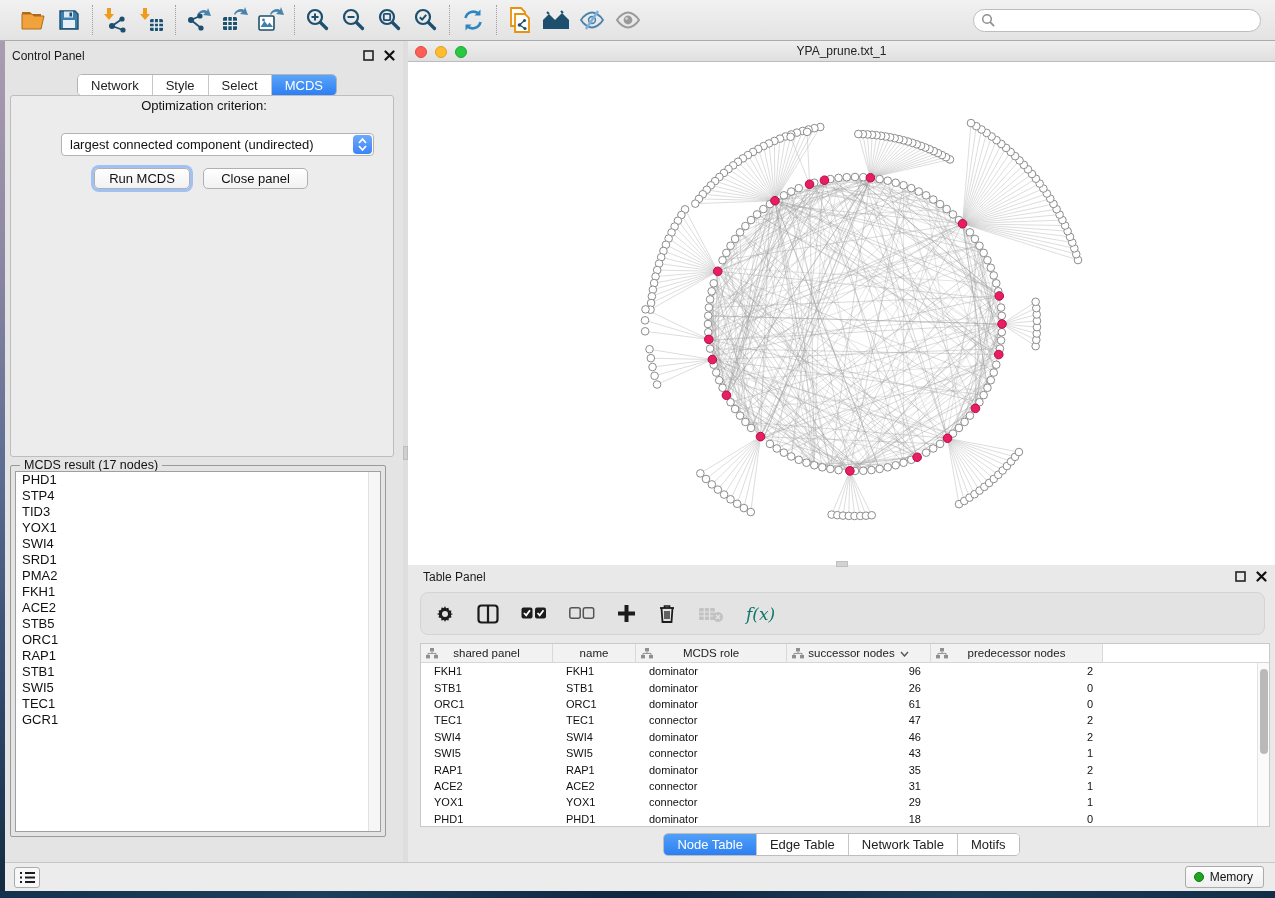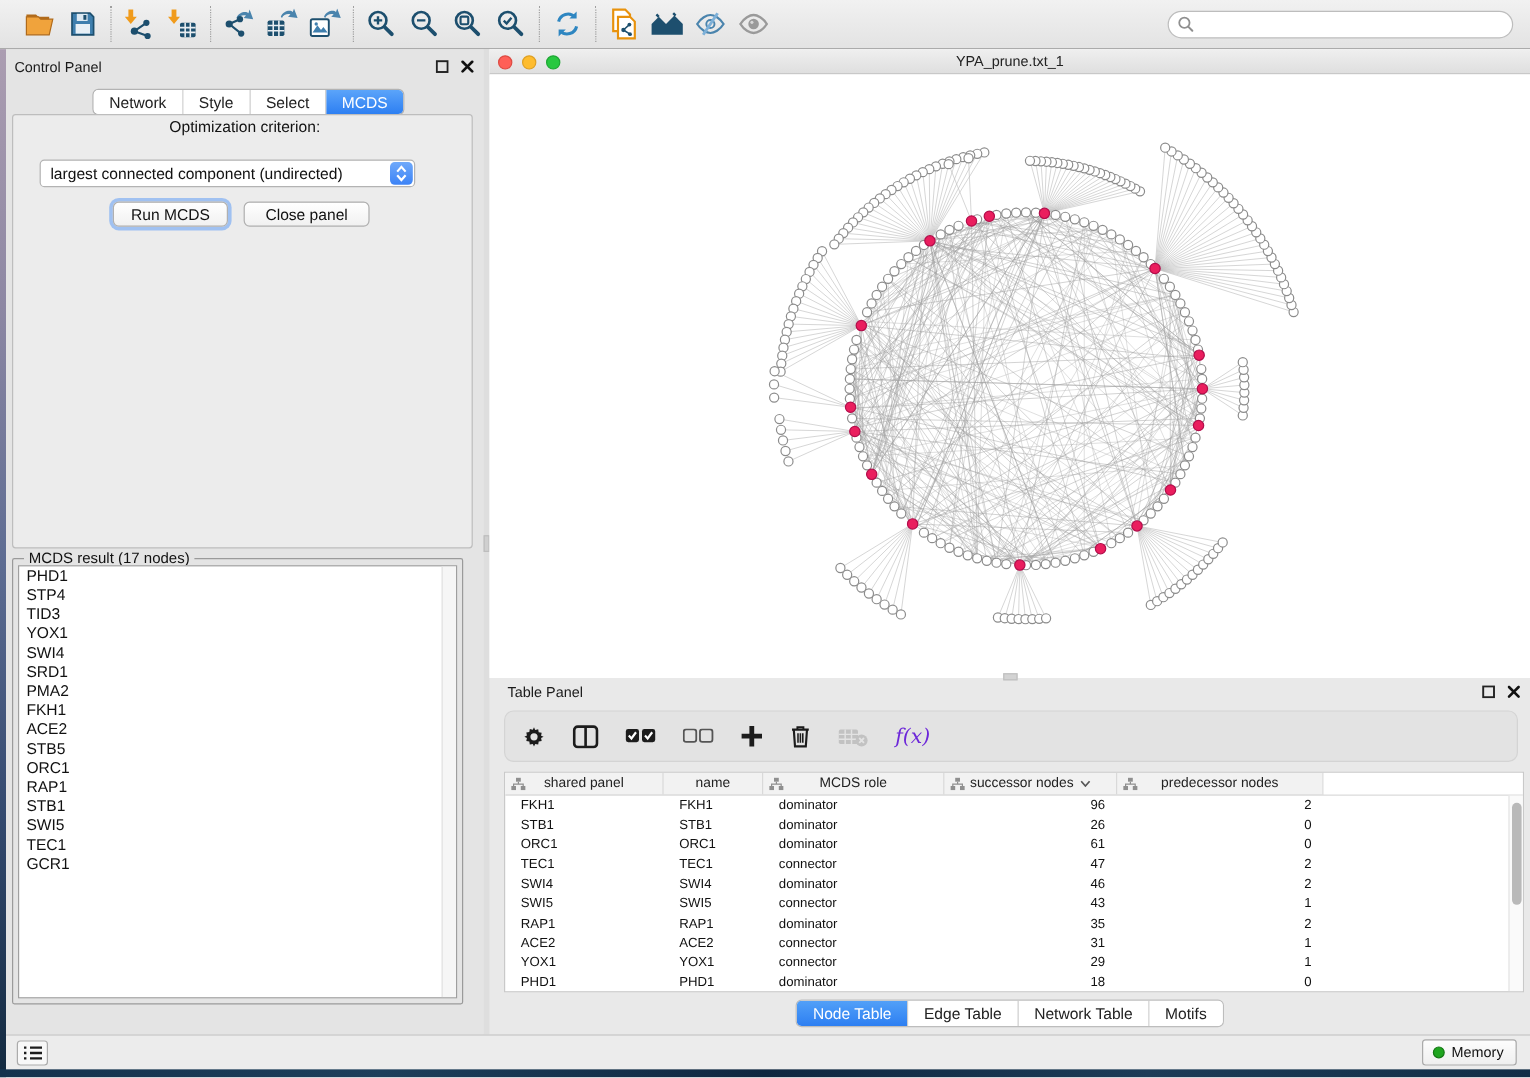--- a/index.html
+++ b/index.html
@@ -34,21 +34,21 @@
   .cp-tabs { position:absolute; left:72px; top:33px; display:flex; border:1px solid #b3b3b3;
     border-radius:5px; overflow:hidden; background:#fff; height:22px; }
   .cp-tab { padding:2px 13px; font-size:13px; color:#222; background:#fff; border-right:1px solid #c6c6c6;
     display:flex; align-items:center; }
   .cp-tab:last-child { border-right:none; }
   .cp-tab.sel { background:linear-gradient(#5ba4fa,#2d7ff2); color:#fff; border-right:none; }
 
   .cp-body { position:absolute; left:5px; top:54px; width:384px; height:362px;
     background:#ececec; border:1px solid #bdbdbd; border-radius:3px; }
   .opt-label { position:absolute; left:0; right:0; top:57px; text-align:center; font-size:13px; color:#111; }
-  .combo { position:absolute; left:28px; top:92px; width:313px; height:23px; background:#fff;
+  .combo { position:absolute; left:56px; top:92px; width:313px; height:23px; background:#fff;
     border:1px solid #b3b3b3; border-radius:4px; display:flex; align-items:center; font-size:13px; color:#111; }
   .combo-text { flex:1; padding-left:8px; white-space:nowrap; overflow:hidden; }
   .combo-step { width:19px; height:19px; margin-right:1px; border-radius:4px;
     background:linear-gradient(#6fa9fa,#3c83f6); display:flex; flex-direction:column;
     align-items:center; justify-content:center; gap:1px; }
   .btn { position:absolute; height:21px; background:linear-gradient(#ffffff,#f1f1f1);
     border:1px solid #b0b0b0; border-radius:5px; font-size:13px; color:#111;
     display:flex; align-items:center; justify-content:center; }
   .btn.focus { box-shadow:0 0 0 3px rgba(110,165,245,.6); }
 
@@ -77,21 +77,21 @@
   .net-canvas { position:absolute; left:0; top:21px; right:0; bottom:0; background:#fff; }
   .net-canvas svg { display:block; }
 
   
   .table-panel { position:absolute; left:408px; top:565px; width:867px; height:297px; background:#e9e9e9; }
   .tp-head { position:absolute; left:15px; top:5px; font-size:12px; color:#1a1a1a; }
   .tp-toolbar { position:absolute; left:12px; top:27px; width:845px; height:43px;
     background:#e3e3e3; border:1px solid #d4d4d4; border-radius:8px;
     display:flex; align-items:center; gap:22px; padding:0 14px; }
   .tp-tool { display:flex; align-items:center; justify-content:center; }
-  .fx { font-family:"DejaVu Serif", serif; font-style:italic; font-size:17px; color:#6d28d9; }
+  .fx { font-family:"DejaVu Serif", serif; font-style:italic; font-size:17px; color:#0f766e; }
 
   .grid-box { position:absolute; left:12px; top:78px; width:850px; height:184px; background:#fff;
     border:1px solid #c9c9c9; overflow:hidden; }
   .grid-head { display:flex; height:19px; background:#f2f2f2; border-bottom:1px solid #d6d6d6; }
   .gh-cell { display:flex; align-items:center; justify-content:center; gap:5px; font-size:11.5px;
     color:#222; border-right:1px solid #d9d9d9; position:relative; }
   .gh-cell:last-child { border-right:none; }
   .gh-icon { position:absolute; left:5px; top:4px; }
   .grid-row { display:flex; height:16.4px; align-items:center; }
   .gr-cell { font-size:11px; color:#111; padding:0 13px; white-space:nowrap; overflow:hidden; }

